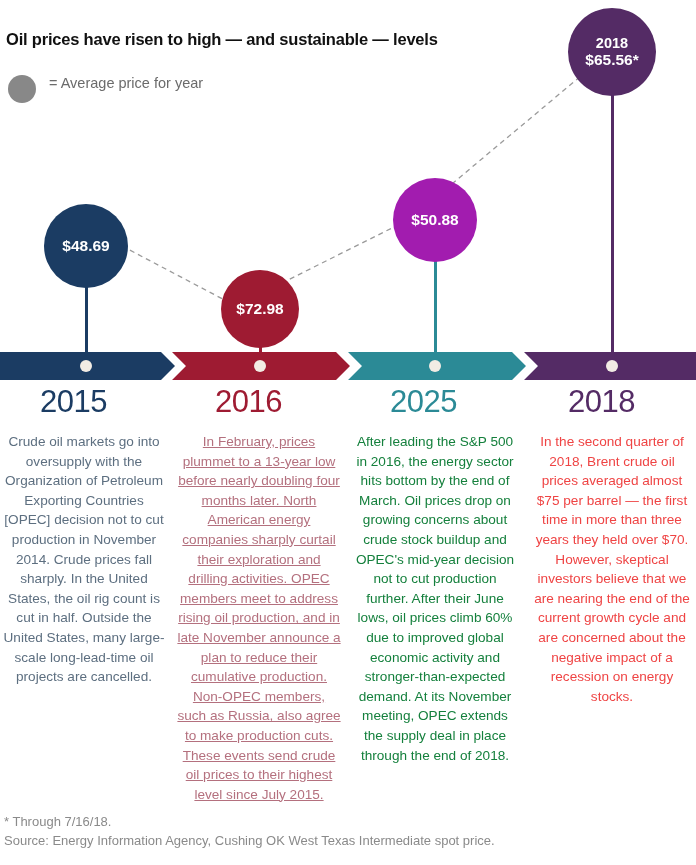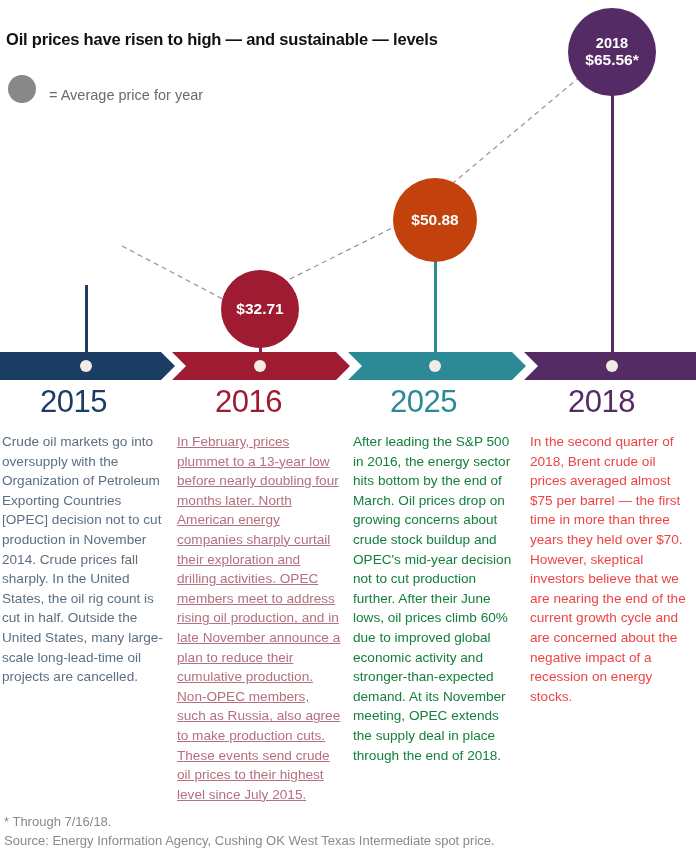--- a/index.html
+++ b/index.html
@@ -30,21 +30,21 @@
     font-weight: bold;
     color: #111111;
     letter-spacing: -0.2px;
     white-space: nowrap;
   }
   .legend {
     position: absolute;
     left: 8px;
     top: 75px;
     display: flex;
-    align-items: flex-end;
+    align-items: flex-start;
   }
   .legend-dot {
     width: 28px;
     height: 28px;
     border-radius: 50%;
     background: #888888;
     display: block;
   }
   .legend-label {
     margin-left: 13px;
@@ -139,21 +139,21 @@
     left: 0;
     top: 432px;
     width: 696px;
   }
   .col {
     position: absolute;
     top: 0;
     font-size: 13.6px;
     line-height: 19.6px;
   }
-  .col p { margin: 0; }
+  .col p { margin: 0; text-align: center; }
 
   
   .footer {
     position: absolute;
     left: 4px;
     top: 812px;
     font-size: 13px;
     line-height: 19px;
     color: #8a8a8a;
   }
@@ -174,26 +174,29 @@
 
   <svg class="connectors" viewBox="0 0 696 430" preserveAspectRatio="none">
     <polyline points="122,246 236,306 410,219 612,50" fill="none" stroke="#9a9a9a" stroke-width="1.3" stroke-dasharray="5,4"></polyline>
   </svg>
 
   <div class="stem" style="left:85px; top:285px; height:75px; background:#1b3c63;"></div>
   <div class="stem" style="left:259px; top:345px; height:18px; background:#9e1b32;"></div>
   <div class="stem" style="left:434px; top:258px; height:104px; background:#2b8a96;"></div>
   <div class="stem" style="left:611px; top:88px; height:274px; background:#542b65;"></div>
 
+  <div class="bubble" style="left:44px; top:204px; width:84px; height:84px; background:#1b3c63;">
+    <span class="b-price">$48.69</span>
+  </div>
 
   <div class="bubble" style="left:221px; top:270px; width:78px; height:78px; background:#9e1b32;">
-    <span class="b-price">$32.71</span>
-  </div>
-
-  <div class="bubble" style="left:393px; top:178px; width:84px; height:84px; background:#c2410c;">
+    <span class="b-price">$72.98</span>
+  </div>
+
+  <div class="bubble" style="left:393px; top:178px; width:84px; height:84px; background:#a21caf;">
     <span class="b-price">$50.88</span>
   </div>
 
   <div class="bubble big" style="left:568px; top:8px; width:88px; height:88px; background:#542b65;">
     <span class="b-year">2018</span>
     <span class="b-price">$65.56*</span>
   </div>
 
   <div class="bars">
     <div class="bar first" style="left:0px; width:175px; background:#1b3c63;"></div>

